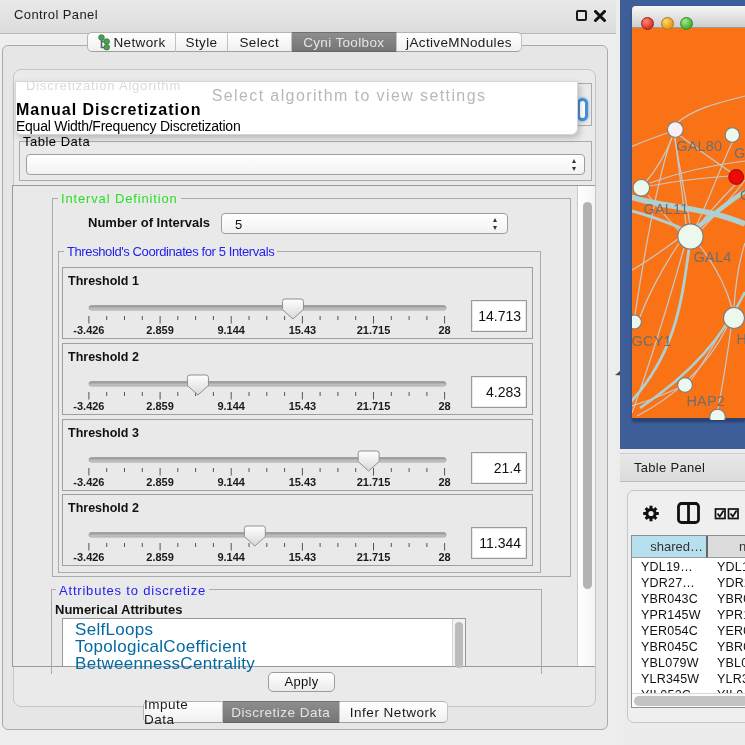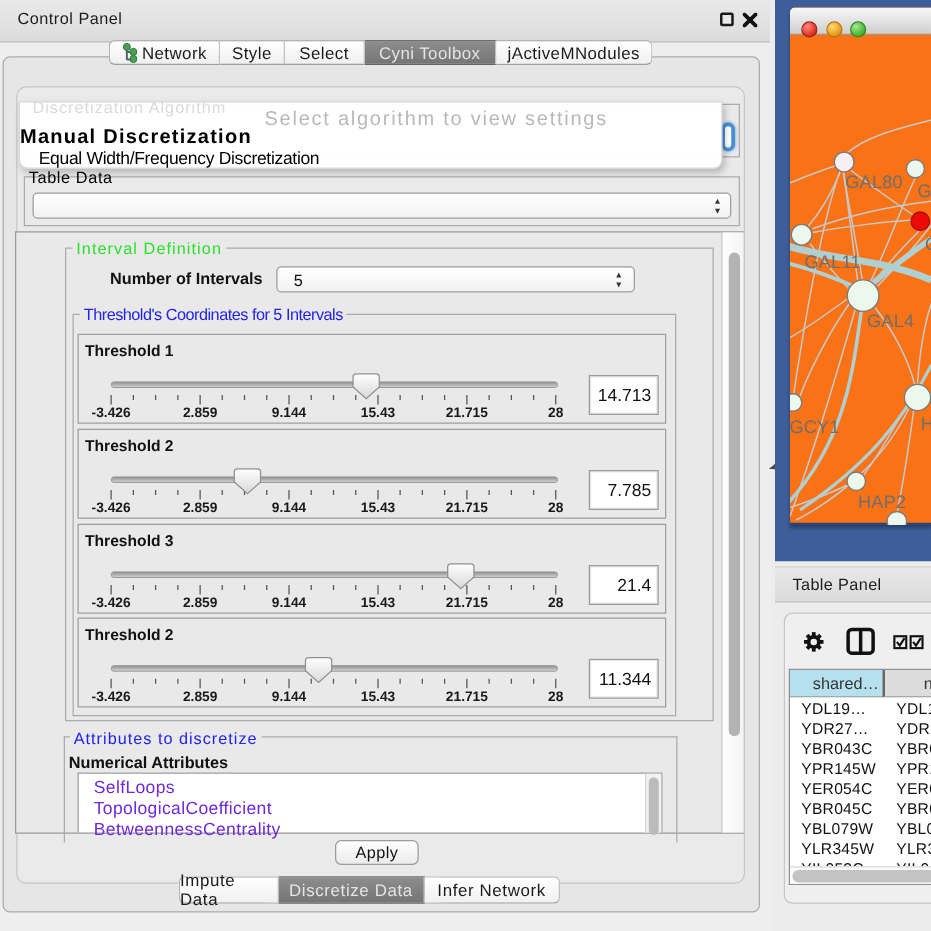--- a/index.html
+++ b/index.html
@@ -21,21 +21,21 @@
 .combo .txt { position:absolute; left:9px; top:3px; }
 .arrows { position:absolute; width:5.6px; height:12px; }
 .arrows .up { position:absolute; left:0; top:0; width:0; height:0; border-left:2.8px solid transparent; border-right:2.8px solid transparent; border-bottom:4.4px solid #333; }
 .arrows .dn { position:absolute; left:0; bottom:0; width:0; height:0; border-left:2.8px solid transparent; border-right:2.8px solid transparent; border-top:4.4px solid #333; }
 #scrollpanel { position:absolute; left:12px; top:185px; width:583px; height:482px; border:1px solid #9a9a9a; background:#e9e9e9; }
 #vsb { position:absolute; left:564px; top:0; width:18px; height:480px; background:linear-gradient(90deg,#ffffff,#f4f4f4); border-left:1px solid #c9c9c9; }
 #vsb .thumb { position:absolute; left:5px; top:16px; width:9px; height:387px; border-radius:4.5px; background:#b3b3b3; }
 .tbox { position:absolute; left:62px; width:471px; height:71.5px; border:1px solid #9f9f9f; background:#e9e9e9; }
 .ttitle { position:absolute; left:5px; top:5.5px; font-size:12.5px; font-weight:bold; color:#111; }
 .vbox { position:absolute; left:408px; top:32px; width:56px; height:32px; background:#fff; border:1px solid #9a9a9a; box-shadow:inset 0 0 0 1px #e8e8e8; font-size:14px; color:#111; text-align:right; line-height:30px; padding-right:5px; }
-#listbox { position:absolute; left:62px; top:618px; width:468px; height:49px; background:#fff; border:1px solid #999; font-size:14px; color:#6d28d9; }
+#listbox { position:absolute; left:62px; top:618px; width:404px; height:49px; background:#fff; border:1px solid #999; font-size:17px; color:#0369a1; }
 #listbox .it { position:absolute; left:12px; height:17px; line-height:17px; letter-spacing:0.3px; }
 #listsb { position:absolute; right:0; top:0; width:13px; height:47px; background:#f2f2f2; border-left:1px solid #d5d5d5; }
 #listsb .thumb { position:absolute; left:2px; top:3px; width:8px; height:46px; border-radius:4px; background:#bbb; }
 #applybtn { position:absolute; left:268px; top:672px; width:67px; height:19.5px; background:linear-gradient(#ffffff,#ebebeb); border:1px solid #9c9c9c; border-radius:5px; font-size:13px; letter-spacing:0.3px; color:#111; text-align:center; line-height:18px; }
 #popup { position:absolute; left:15px; top:81px; width:563px; height:54px; background:rgba(255,255,255,0.97); border:1px solid #d6d6d6; border-radius:0 0 7px 7px; box-shadow:2px 3px 6px rgba(0,0,0,0.22); }
 #bluepanel { position:absolute; left:620px; top:0; width:125px; height:449px; background:#3d5e99; }
 #netwin { position:absolute; left:632px; top:6px; width:113px; height:414px; background:#f97316; border-radius:4px 0 0 0; border-bottom:2px solid #2a4572; box-shadow:0 2px 3px rgba(0,0,25,0.35); }
 #nettitle { position:absolute; left:0; top:0; width:113px; height:22px; background:linear-gradient(#f7f7f7,#cfcfcf); border-bottom:1px solid #9a9a9a; border-radius:4px 0 0 0; }
 .light { position:absolute; top:10.5px; width:13px; height:13px; border-radius:50%; }
 #tpstrip { position:absolute; left:620px; top:453px; width:125px; height:29px; background:linear-gradient(#e8e8e8,#dbdbdb); border-top:1px solid #cdcdcd; border-bottom:1px solid #bdbdbd; }
@@ -74,21 +74,21 @@
    <div class="tab sel" style="width:105.5px;">Cyni Toolbox</div>
    <div class="tab last" style="width:125px;">jActiveMNodules</div>
  </div>
  <div class="grp" style="left:19px; top:83px; width:573px; height:43px;"></div>
  <div style="position:absolute; left:577px; top:98px; width:11px; height:23px; border:3px solid #4a8ed2; border-radius:6px; background:#fff; box-shadow:0 0 2px 1px #9cc4e8;"></div>
  <div class="grp" style="left:19px; top:141px; width:573px; height:40px;"></div>
  <div id="popup">
    <div style="position:absolute;left:10px;top:-4px;font-size:13px;letter-spacing:0.8px;color:#dadada;">Discretization Algorithm</div>
    <div style="position:absolute;left:333px;top:5px;transform:translateX(-50%);font-size:16px;letter-spacing:1.4px;color:#b8b8b8;white-space:pre;">Select algorithm to view settings</div>
    <div style="position:absolute;left:0px;top:19px;font-size:16px;font-weight:bold;letter-spacing:1.0px;color:#000;">Manual Discretization</div>
-   <div style="position:absolute;left:0px;top:35.5px;font-size:14px;letter-spacing:-0.25px;color:#000;padding-left:15px;">Equal Width/Frequency Discretization</div>
+   <div style="position:absolute;left:0px;top:35.5px;font-size:14px;letter-spacing:-0.25px;color:#000;">Equal Width/Frequency Discretization</div>
  </div>
  <div class="grptitle" style="left:20px; top:134px; background:transparent; letter-spacing:0.5px;">Table Data</div>
  <div class="combo" style="left:26px; top:153.5px; width:559px; height:21px;">
    <div class="arrows" style="right:6.5px; top:4.3px;">
       <div class="up"></div>
       <div class="dn"></div>
     </div>
  </div>
  <div id="scrollpanel">
    <div id="vsb">
@@ -179,21 +179,21 @@
       <line x1="363.9" y1="48" x2="363.9" y2="52" stroke="#555" stroke-width="1"></line>
       <line x1="381.6" y1="48" x2="381.6" y2="55.5" stroke="#555" stroke-width="1"></line>
 <text x="25.9" y="65.5" text-anchor="middle" font-size="11" font-weight="bold" fill="#1a1a1a">-3.426</text>
       <text x="97.1" y="65.5" text-anchor="middle" font-size="11" font-weight="bold" fill="#1a1a1a">2.859</text>
       <text x="168.2" y="65.5" text-anchor="middle" font-size="11" font-weight="bold" fill="#1a1a1a">9.144</text>
       <text x="239.4" y="65.5" text-anchor="middle" font-size="11" font-weight="bold" fill="#1a1a1a">15.43</text>
       <text x="310.5" y="65.5" text-anchor="middle" font-size="11" font-weight="bold" fill="#1a1a1a">21.715</text>
       <text x="381.6" y="65.5" text-anchor="middle" font-size="11" font-weight="bold" fill="#1a1a1a">28</text>
 <path d="M128.2,31 h16 a2.5,2.5 0 0 1 2.5,2.5 v8 l-10.5,9.5 -10.5,-9.5 v-8 a2.5,2.5 0 0 1 2.5,-2.5 z" transform="translate(-1.25,0)" fill="url(#thumbg)" stroke="#8f8f8f" stroke-width="1"></path>
 </svg>
-<div class="vbox">7.785</div>
+<div class="vbox">4.283</div>
 </div><div class="tbox" style="top:419px">
 <div class="ttitle">Threshold 3</div>
 <svg width="471" height="73" style="position:absolute;left:0;top:0">
 <rect x="26" y="37.5" width="357" height="4.5" rx="2.2" fill="url(#trackg)" stroke="#9a9a9a" stroke-width="0.8"></rect>
 <line x1="25.9" y1="48" x2="25.9" y2="55.5" stroke="#555" stroke-width="1"></line>
       <line x1="43.7" y1="48" x2="43.7" y2="52" stroke="#555" stroke-width="1"></line>
       <line x1="61.5" y1="48" x2="61.5" y2="52" stroke="#555" stroke-width="1"></line>
       <line x1="79.3" y1="48" x2="79.3" y2="52" stroke="#555" stroke-width="1"></line>
       <line x1="97.1" y1="48" x2="97.1" y2="55.5" stroke="#555" stroke-width="1"></line>
       <line x1="114.8" y1="48" x2="114.8" y2="52" stroke="#555" stroke-width="1"></line>

